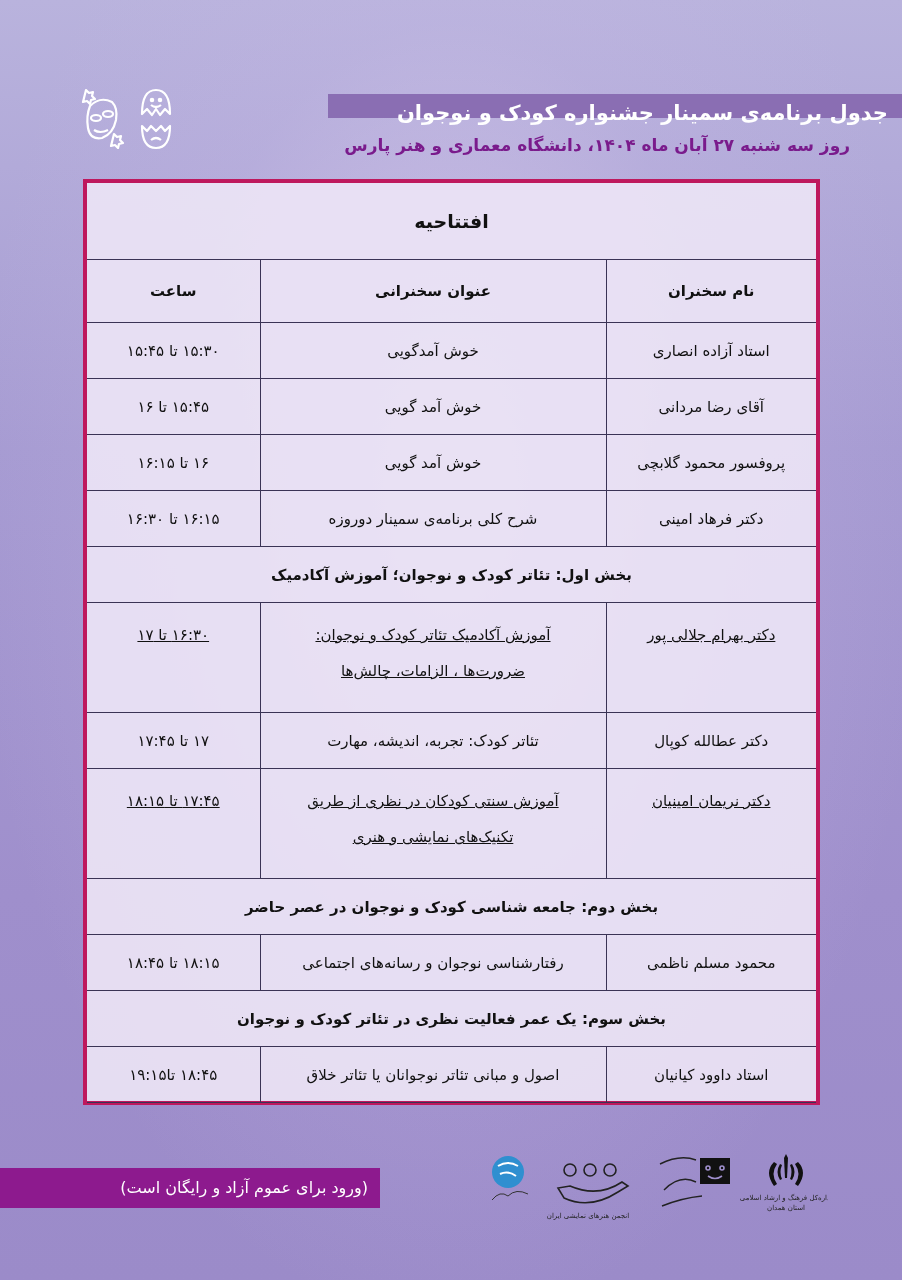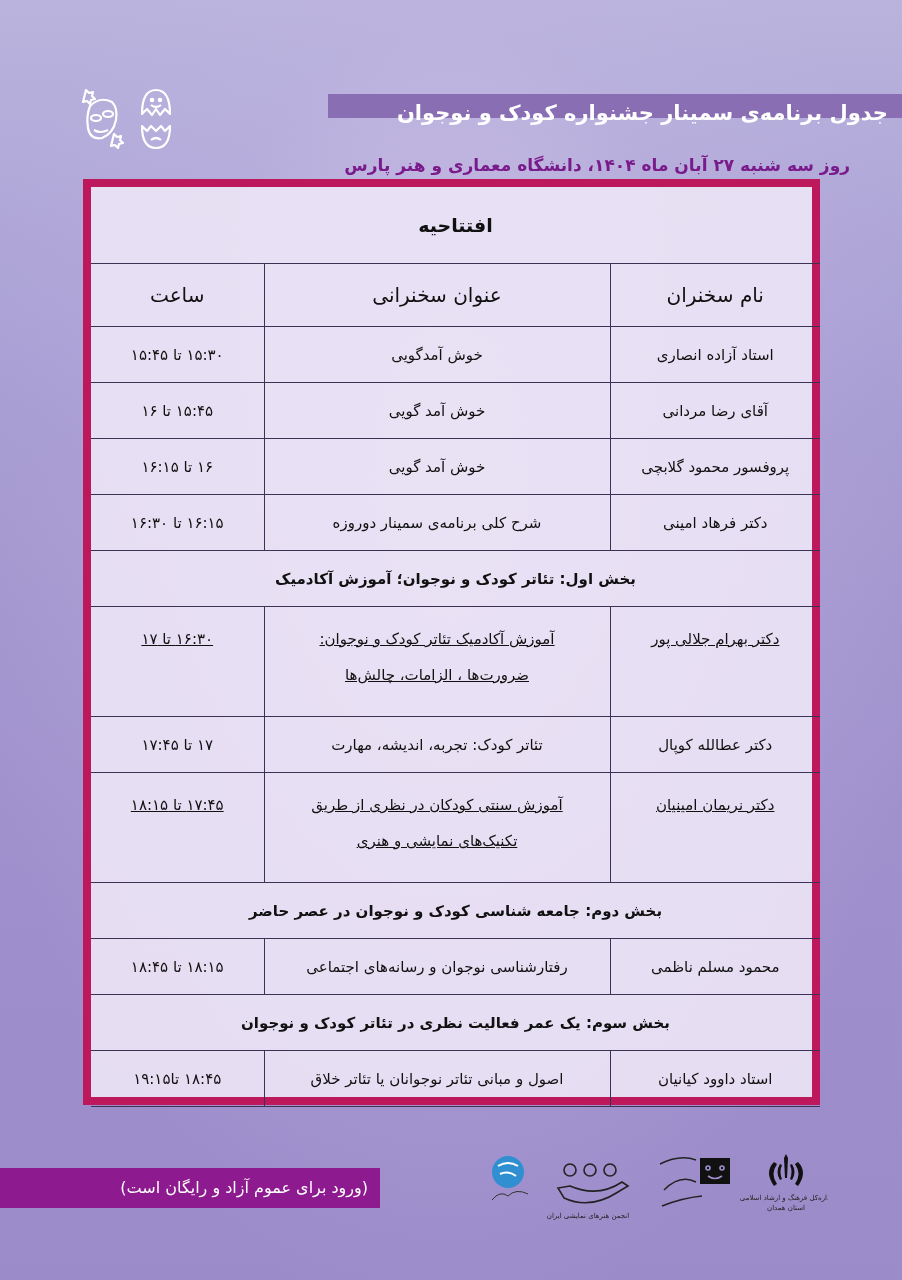--- a/index.html
+++ b/index.html
@@ -10,33 +10,33 @@
       radial-gradient(ellipse at 50% 40%, rgba(235,220,245,0.55) 0%, rgba(200,185,230,0.2) 45%, rgba(150,130,200,0) 75%),
       linear-gradient(180deg, #b9b3dd 0%, #a69bd2 35%, #9f8fcc 70%, #9b8bc9 100%);
   }
   .icons { position:absolute; left:80px; top:84px; width:100px; height:70px; }
   .title-bar {
     position:absolute; left:328px; top:94px; width:574px; height:24px;
     background:#8a6eb3; color:#fff; direction:rtl;
     font-size:21px; font-weight:bold; line-height:38px; padding-right:14px; box-sizing:border-box;
   }
   .subtitle {
-    position:absolute; right:52px; top:152px; direction:rtl;
+    position:absolute; right:52px; top:132px; direction:rtl;
     font-size:17px; color:#7a1b8c; font-weight:bold; line-height:26px;
   }
   .table-wrap {
     position:absolute; left:83px; top:179px; width:737px; height:926px;
-    border:8px solid #be185d; box-sizing:border-box; background:rgba(236,228,245,0.92);
+    border:4px solid #be185d; box-sizing:border-box; background:rgba(236,228,245,0.92);
   }
   table {
     width:100%; border-collapse:collapse; direction:rtl; table-layout:fixed;
     font-size:15px; color:#111;
   }
   td, th { border:1px solid #3a3355; text-align:center; vertical-align:middle; padding:0; }
-  th { font-weight:normal; font-size:20px; }
+  th { font-weight:bold; font-size:15px; }
   .sec { font-weight:bold; font-size:15px; }
   .opening { height:76px; font-size:19px; font-weight:bold; }
   .hdr { height:63px; }
   .r1 { height:56px; }
   .r2 { height:110px; vertical-align:top; }
   .r2 td { vertical-align:top; padding-top:14px; line-height:36px;text-decoration:underline; }
   .secrow { height:56px; }
   table tr:first-child td { border-top:none; }
   table td:first-child, table th:first-child { border-right:none; }
   table td:last-child, table th:last-child { border-left:none; }

